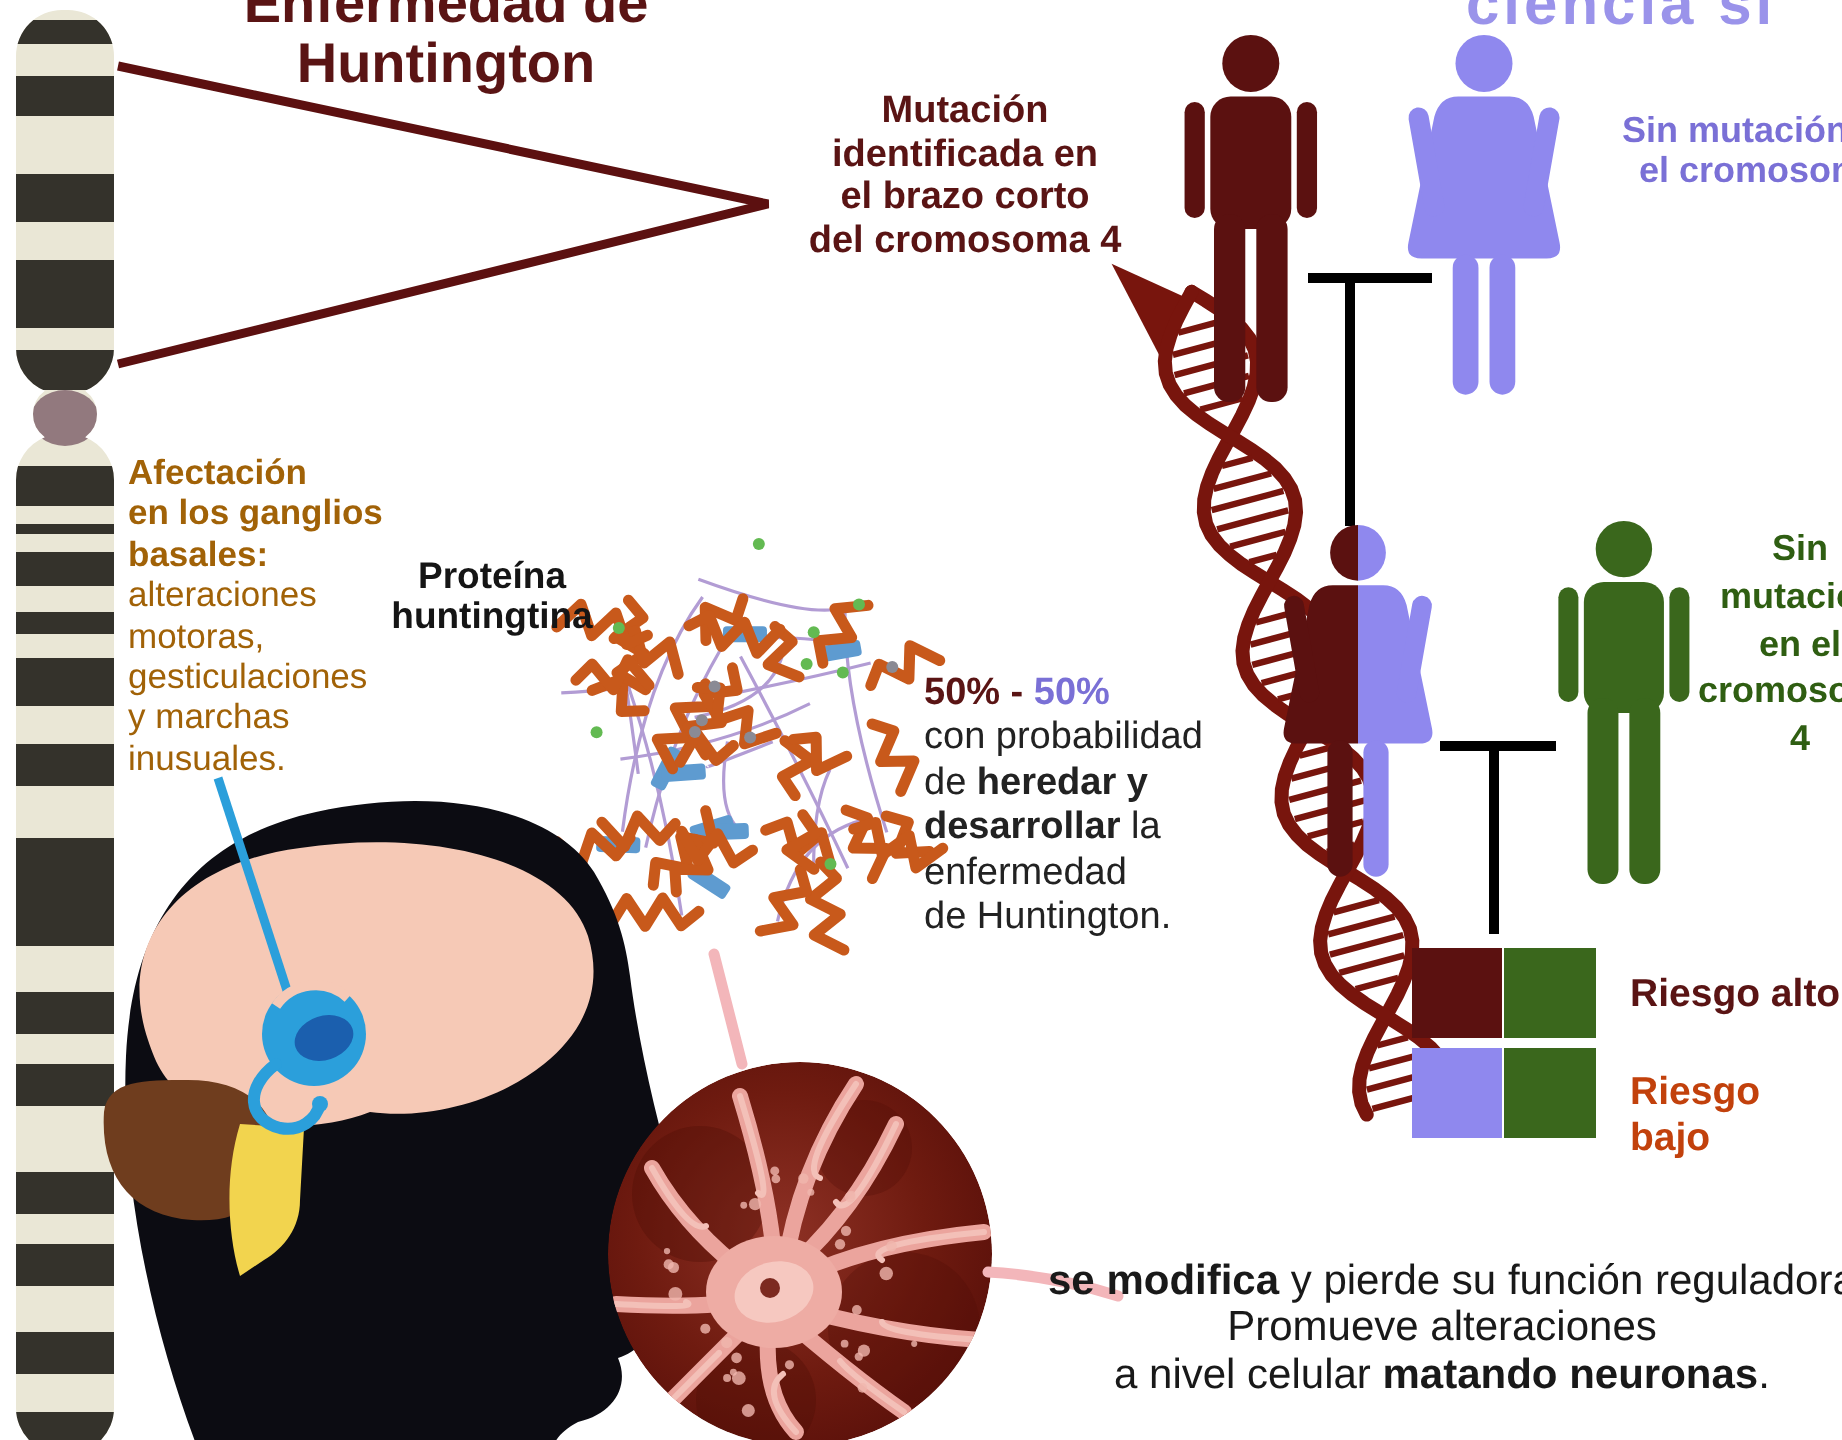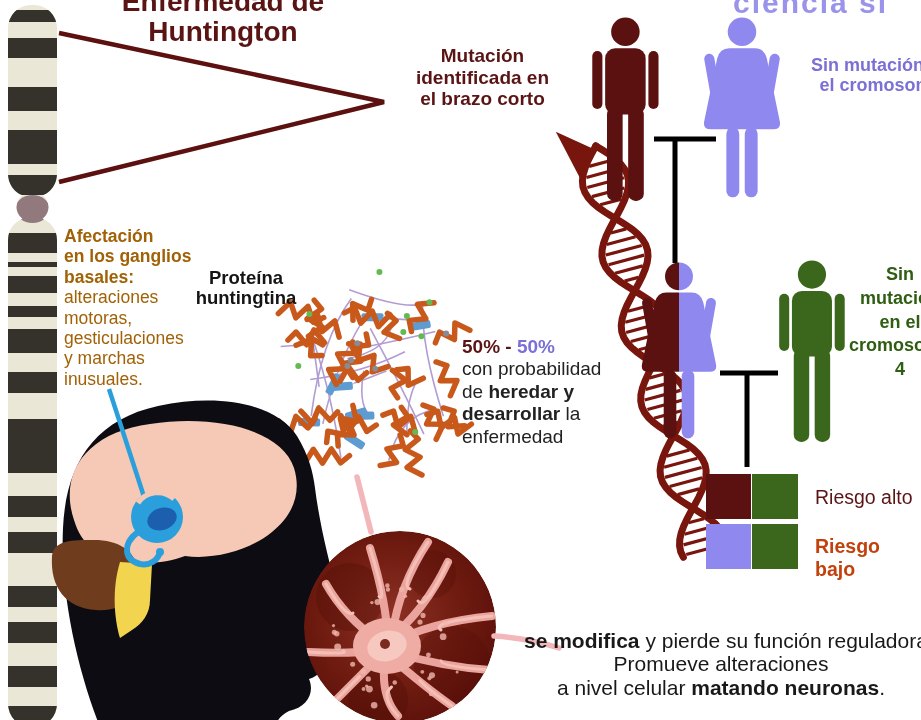--- a/index.html
+++ b/index.html
@@ -12,28 +12,28 @@
   .b{font-weight:bold}
   #watermark{position:absolute;z-index:0;left:733px;top:-14px;font-size:30px;
     font-weight:bold;color:#9a93ea;letter-spacing:2px;white-space:nowrap}
   #title{left:103px;top:-13px;width:240px;text-align:center;font-size:28px;
     font-weight:bold;color:#5a1414;line-height:30px}
   #mutation-note{left:385px;top:45px;width:195px;text-align:center;font-size:19px;
     font-weight:bold;color:#5a1414;line-height:21.5px}
   #mother-note{left:793px;top:55px;width:175px;text-align:center;font-size:18px;
     font-weight:bold;color:#7a70d6;line-height:20px}
   #basal-note{left:64px;top:226px;font-size:17.5px;color:#a16207;line-height:20.4px}
-  #protein-label{left:192px;top:268px;width:108px;text-align:center;font-size:18.5px;
+  #protein-label{left:192px;top:278px;width:108px;text-align:center;font-size:18.5px;
     font-weight:bold;color:#151515;line-height:19.5px}
   #probability-note{left:462px;top:336px;width:210px;text-align:left;font-size:19px;
     color:#222;line-height:22.4px}
   .c-maroon{color:#5a1414}.c-lav{color:#7a70d6}
   #partner-note{left:840px;top:263px;width:120px;text-align:center;font-size:18px;
     font-weight:bold;color:#2f5e12;line-height:23.8px}
-  #risk-high-label{left:815px;top:486px;font-size:19.5px;font-weight:normal;color:#5a1414}
+  #risk-high-label{left:815px;top:486px;font-size:19.5px;font-weight:bold;color:#5a1414}
   #risk-low-label{left:815px;top:535px;font-size:19.5px;font-weight:bold;color:#c2410c}
   #conclusion-note{left:524px;top:629px;width:394px;text-align:center;font-size:21px;
     color:#191919;line-height:23.3px}
 </style>
 </head>
 <body>
 
 <div class="canvas">
 
   <div id="watermark">ciencia si</div>
@@ -330,20 +330,21 @@
 
   <div id="title" class="txt">
     <div>Enfermedad de</div>
     <div>Huntington</div>
   </div>
 
   <div id="mutation-note" class="txt">
     <div>Mutación</div>
     <div>identificada en</div>
     <div>el brazo corto</div>
+    <div>del cromosoma 4</div>
   </div>
 
   <div id="mother-note" class="txt">
     <div>Sin mutación en</div>
     <div>el cromosoma</div>
   </div>
 
   <div id="basal-note" class="txt">
     <div class="b">Afectación</div>
     <div class="b">en los ganglios</div>
@@ -359,20 +360,21 @@
     <div>Proteína</div>
     <div>huntingtina</div>
   </div>
 
   <div id="probability-note" class="txt">
     <div><span class="b c-maroon">50%</span><span class="b c-maroon"> - </span><span class="b c-lav">50%</span></div>
     <div>con probabilidad</div>
     <div><span>de </span><span class="b">heredar y</span></div>
     <div><span class="b">desarrollar</span><span> la</span></div>
     <div>enfermedad</div>
+    <div>de Huntington.</div>
   </div>
 
   <div id="partner-note" class="txt">
     <div>Sin</div>
     <div>mutación</div>
     <div>en el</div>
     <div>cromosoma</div>
     <div>4</div>
   </div>
 

